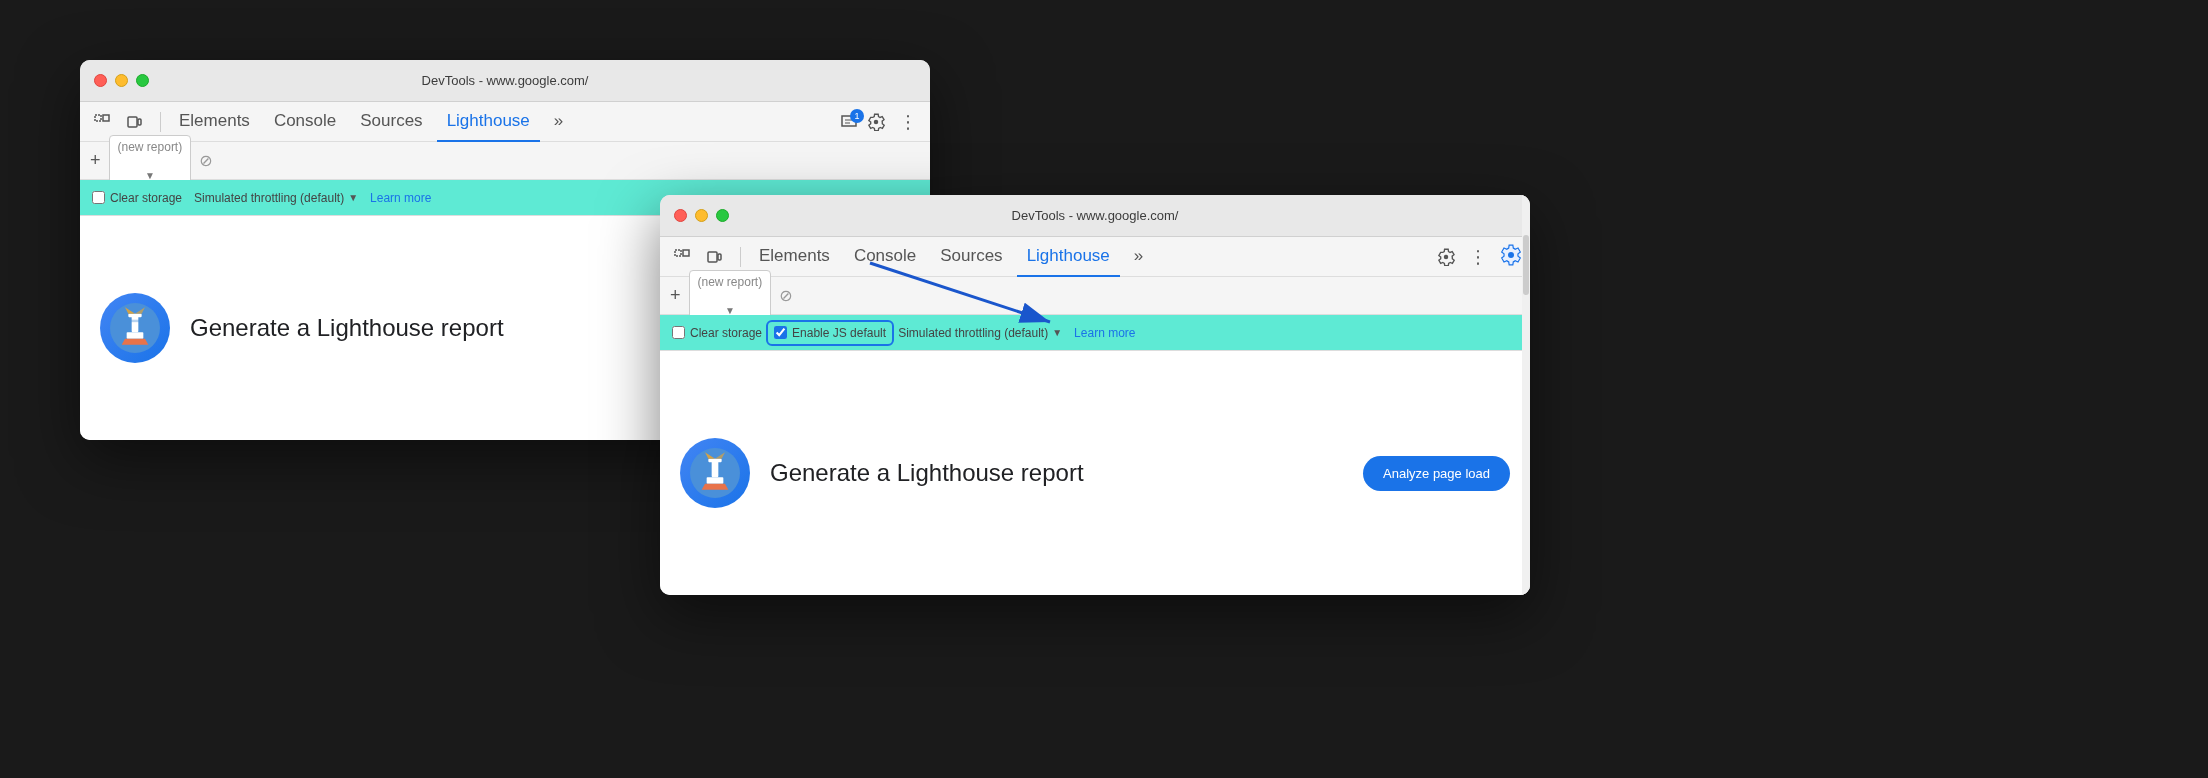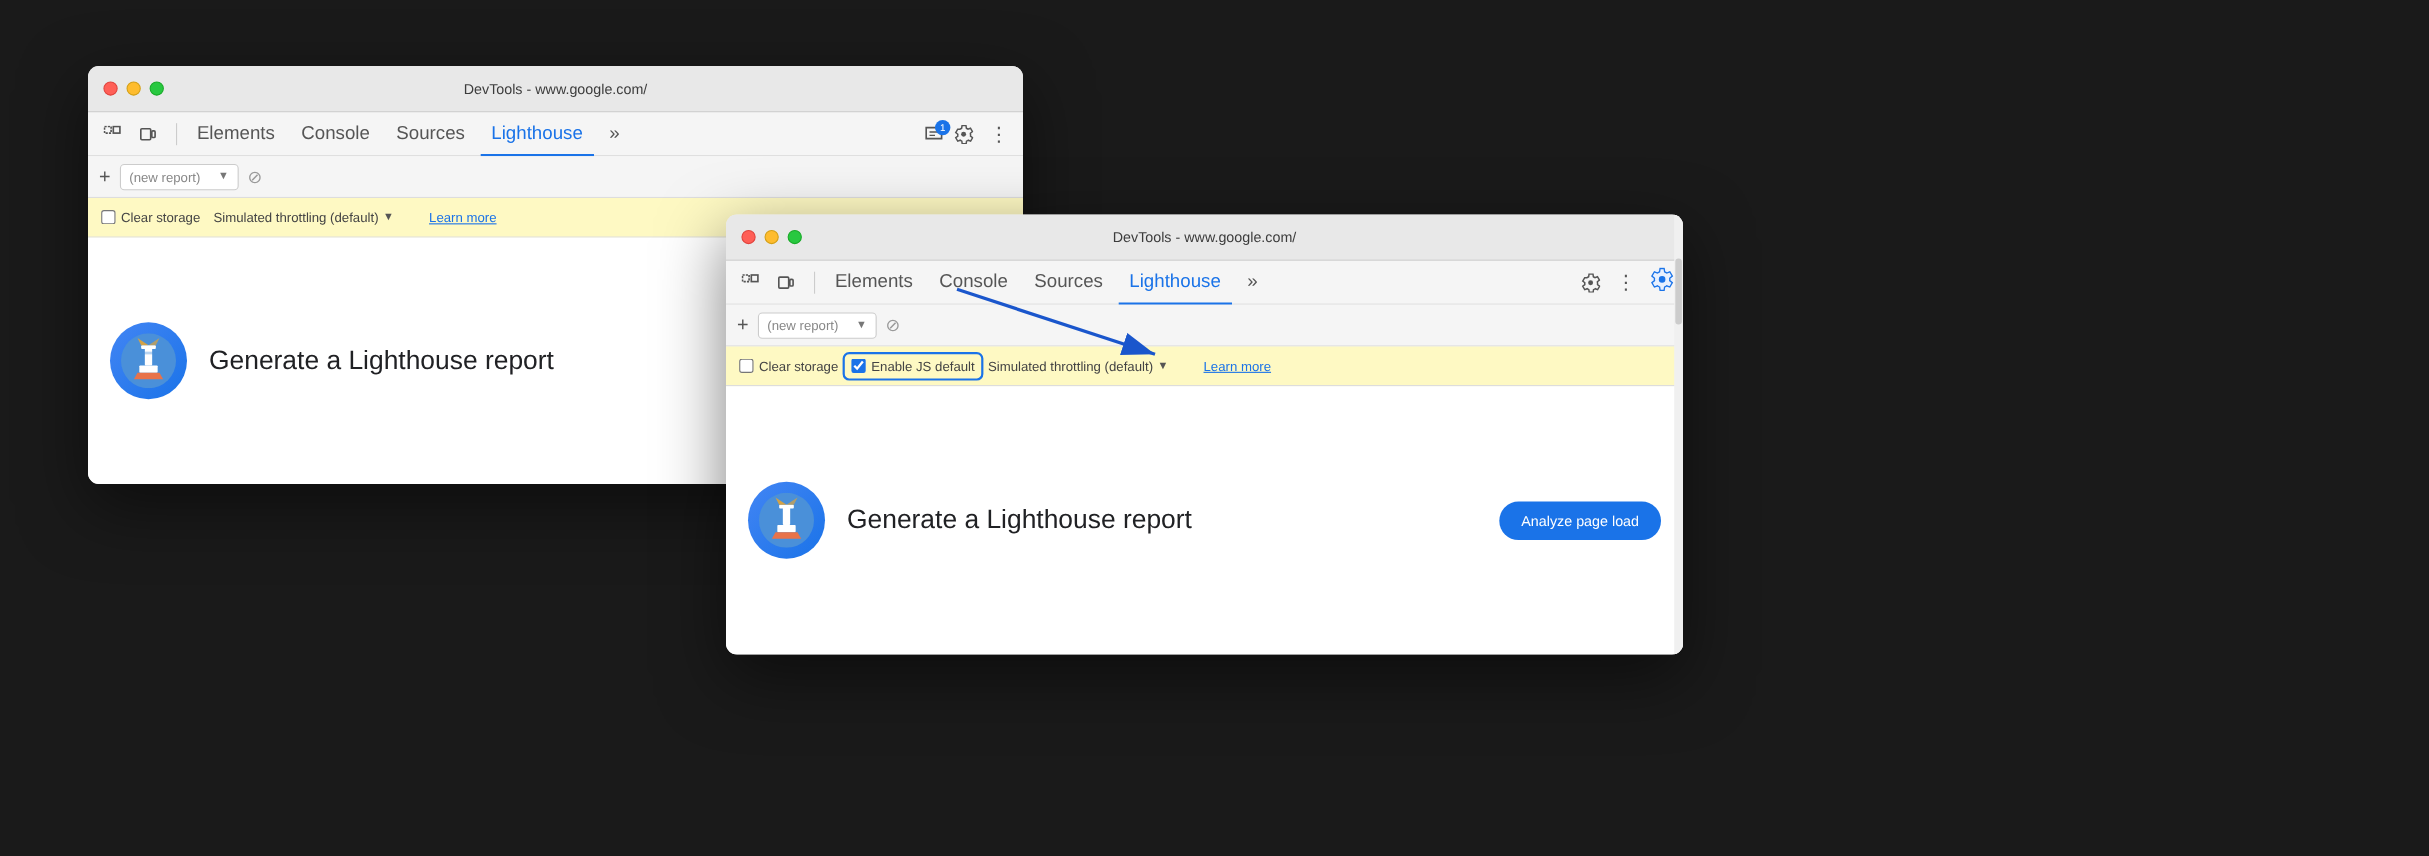--- a/index.html
+++ b/index.html
@@ -148,36 +148,37 @@
       display: flex;
       align-items: center;
       gap: 16px;
       padding: 4px 8px;
       border: 1px solid #ccc;
       border-radius: 4px;
       background: white;
       font-size: 12px;
       color: #777;
       cursor: pointer;
+      flex-direction: column;
     }
 
     .report-dropdown .chevron {
       font-size: 10px;
       color: #777;
     }
 
     .cancel-icon {
       font-size: 16px;
       color: #999;
       cursor: pointer;
     }
 
     
     .options-bar {
-      background: #fef9c3;
+      background: #5eead4;
       height: 36px;
       display: flex;
       align-items: center;
       padding: 0 12px;
       border-bottom: 1px solid #ddd;
       gap: 12px;
       font-size: 12px;
       color: #444;
     }
 
@@ -201,24 +202,22 @@
       cursor: pointer;
     }
 
     .throttle-dropdown .chevron {
       font-size: 10px;
       color: #555;
     }
 
     .learn-more-link {
       color: #1a73e8;
-      text-decoration: underline;
       cursor: pointer;
       font-size: 12px;
-      margin-left: 20px;
     }
 
     
     .main-content {
       background: white;
       flex: 1;
       display: flex;
       align-items: center;
       padding: 30px 20px;
       gap: 20px;

